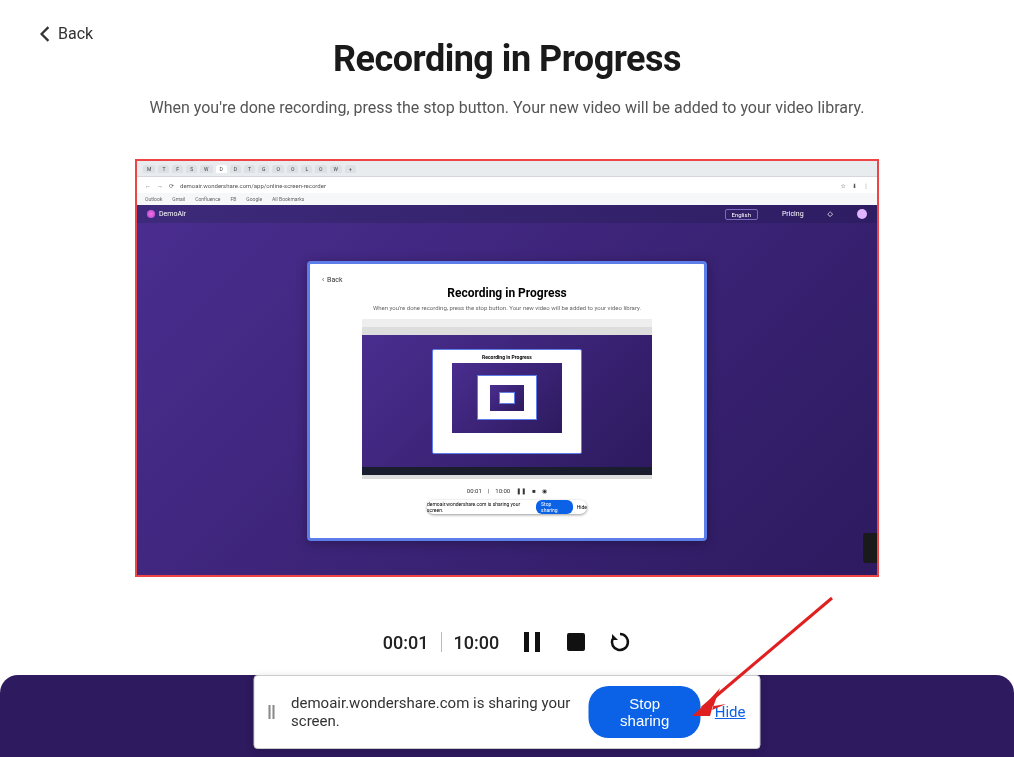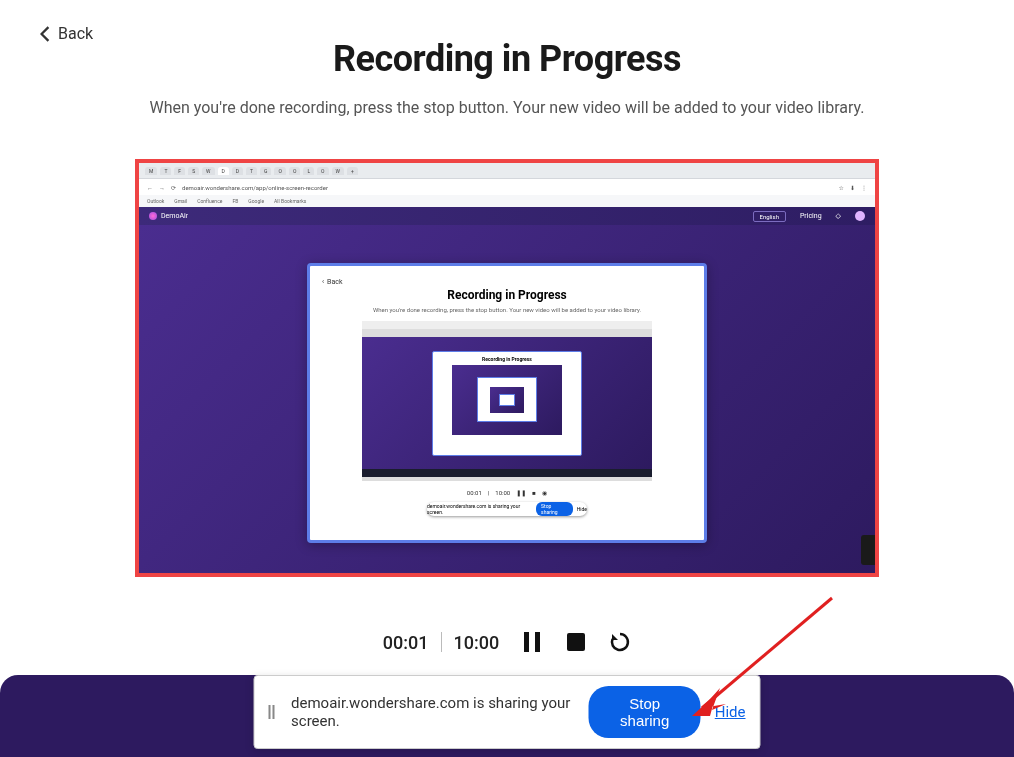--- a/index.html
+++ b/index.html
@@ -5,34 +5,34 @@
 * { box-sizing: border-box; margin: 0; padding: 0; }
 body { font-family: -apple-system, BlinkMacSystemFont, "Segoe UI", Roboto, sans-serif; background: #fff; width: 1014px; height: 757px; overflow: hidden; position: relative; }
 
 .back-btn { position: absolute; top: 24px; left: 40px; display: flex; align-items: center; gap: 8px; cursor: pointer; color: #333; font-size: 16px; }
 .back-btn svg { width: 10px; height: 16px; }
 
 .header { text-align: center; padding-top: 38px; }
 .title { font-size: 36px; font-weight: 700; color: #1a1a1a; letter-spacing: -0.5px; }
 .subtitle { font-size: 16px; color: #555; margin-top: 18px; }
 
-.preview-wrap { width: 744px; height: 418px; margin: 42px auto 0; background: #2a1a5e; position: relative; overflow: hidden; border: 4px solid #ef4444; }
+.preview-wrap { width: 744px; height: 418px; margin: 42px auto 0; background: #2a1a5e; position: relative; overflow: hidden; border: 2px solid #ef4444; }
 
 
 .chrome-tabs { background: #e9ecef; height: 16px; display: flex; align-items: center; padding: 0 6px; gap: 3px; font-size: 5px; color: #444; border-bottom: 1px solid #d4d7dc; }
 .tab { background: #fff; border-radius: 3px 3px 0 0; padding: 1px 4px; white-space: nowrap; }
 .tab.bg { background: #dde0e4; }
 .chrome-url { background: #fff; height: 16px; display: flex; align-items: center; padding: 0 8px; gap: 6px; font-size: 6px; color: #555; }
 .url-txt { flex: 1; }
 .chrome-bm { background: #f6f7f9; height: 12px; display: flex; align-items: center; gap: 10px; padding: 0 8px; font-size: 5px; color: #666; }
 
 .app-bar { background: linear-gradient(90deg,#3d2a7a,#2e1d63); height: 18px; display: flex; align-items: center; justify-content: space-between; padding: 0 10px; font-size: 7px; color: #fff; }
 .app-left { display: flex; gap: 4px; align-items: center; }
 .app-dot { width: 8px; height: 8px; border-radius: 50%; background: radial-gradient(circle,#ff6bd6,#a04de0); }
-.app-right { display: flex; gap: 14px; align-items: center; margin-left: 9px; }
+.app-right { display: flex; gap: 24px; align-items: center; margin-left: 9px; }
 .lang-sel { border: 1px solid #7c6cc0; border-radius: 2px; padding: 1px 6px; font-size: 6px; }
 .avatar-sm { width: 10px; height: 10px; border-radius: 50%; background: #e0b4ff; }
 
 .purple-body { background: linear-gradient(135deg,#4a2d8f 0%,#2d1a5f 100%); height: 356px; display: flex; align-items: center; justify-content: center; position: relative; }
 
 
 .nest-card { background: #fff; border-radius: 4px; width: 400px; height: 280px; padding: 12px; position: relative; border: 3px solid #5d7de8; box-shadow: 0 2px 12px rgba(0,0,0,.3); }
 .nest-back { font-size: 7px; color: #333; display: flex; gap: 3px; align-items: center; }
 .nest-title { text-align: center; font-size: 12px; font-weight: 700; margin-top: 2px; }
 .nest-sub { text-align: center; font-size: 6px; color: #666; margin-top: 4px; }

